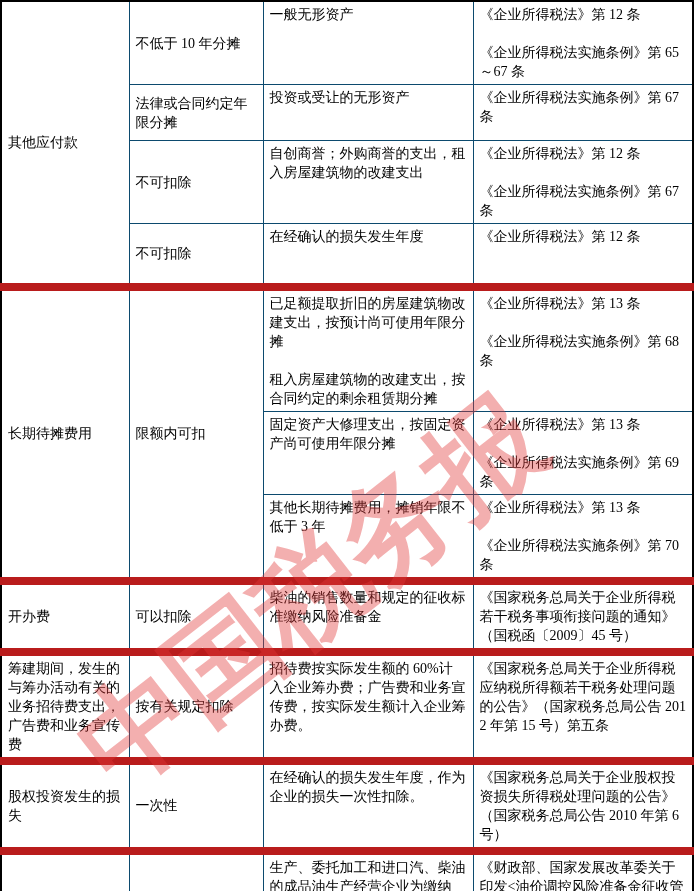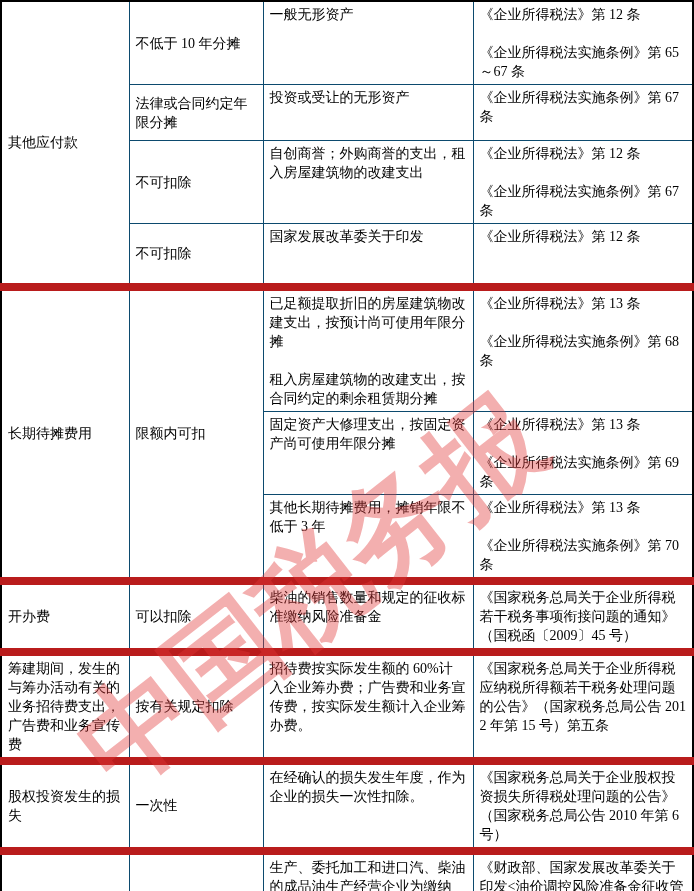--- a/index.html
+++ b/index.html
@@ -85,21 +85,21 @@
     </tr>
     <tr class="h59">
       <td class="rule">不可扣除</td>
       <td>自创商誉；外购商誉的支出，租入房屋建筑物的改建支出</td>
       <td>《企业所得税法》第 12 条
 
 《企业所得税法实施条例》第 67 条</td>
     </tr>
     <tr class="h63">
       <td class="rule">不可扣除</td>
-      <td>国家发展改革委关于印发</td>
+      <td>在经确认的损失发生年度</td>
       <td>《企业所得税法》第 12 条</td>
     </tr>
 
     <tr class="sec h109">
       <td class="cat" rowspan="3">长期待摊费用</td>
       <td class="rule" rowspan="3">限额内可扣</td>
       <td>已足额提取折旧的房屋建筑物改建支出，按预计尚可使用年限分摊
 
 租入房屋建筑物的改建支出，按合同约定的剩余租赁期分摊</td>
       <td>《企业所得税法》第 13 条

